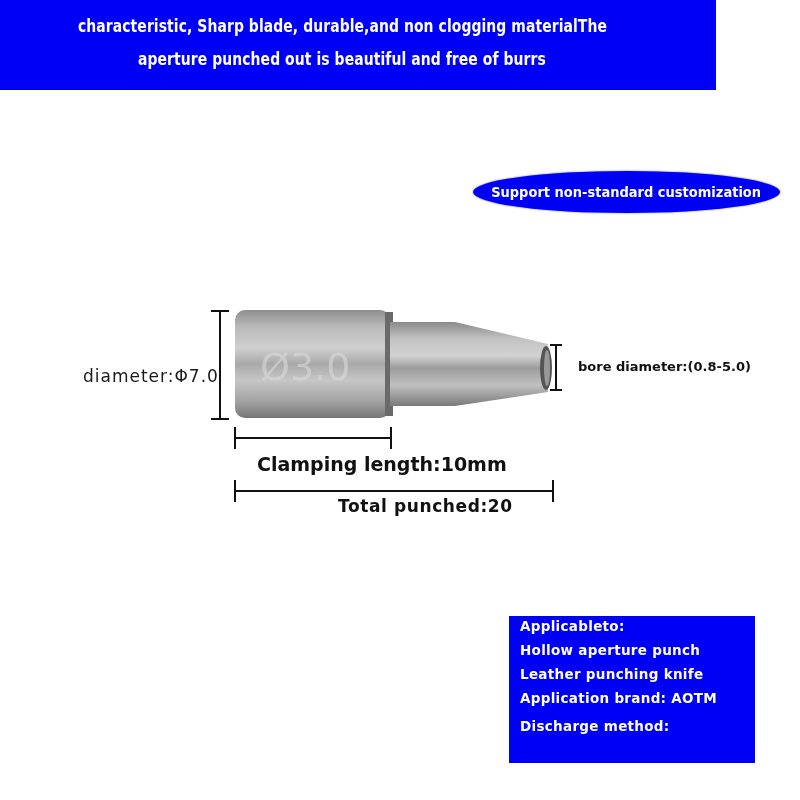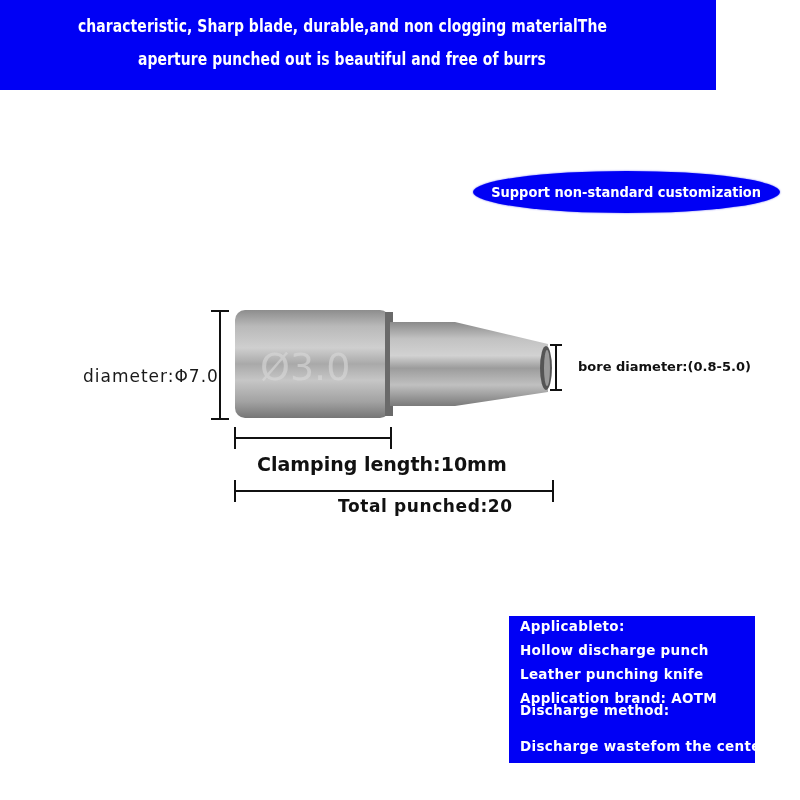--- a/index.html
+++ b/index.html
@@ -114,18 +114,17 @@
 <div class="dim" style="left:390px;top:427px;width:2px;height:22px;"></div>
 <div class="label clamp">Clamping length:10mm</div>
 
 <div class="dim" style="left:235px;top:490px;width:318px;height:2px;"></div>
 <div class="dim" style="left:234px;top:480px;width:2px;height:22px;"></div>
 <div class="dim" style="left:552px;top:480px;width:2px;height:22px;"></div>
 <div class="label total">Total punched:20</div>
 
 <div class="info">
   <div class="info-line" style="top:2px;">Applicableto:</div>
-  <div class="info-line" style="top:26px;">Hollow discharge punch</div>
+  <div class="info-line" style="top:26px;">Hollow aperture punch</div>
   <div class="info-line" style="top:74px;">Application brand: AOTM</div>
   <div class="info-line" style="top:50px;">Leather punching knife</div>
-  <div class="info-line" style="top:86px;">Discharge method:</div>
-  <div class="info-line" style="top:122px;">Discharge wastefom the center</div>
+  <div class="info-line" style="top:102px;">Discharge method:</div>
 </div>
 
 </body></html>

